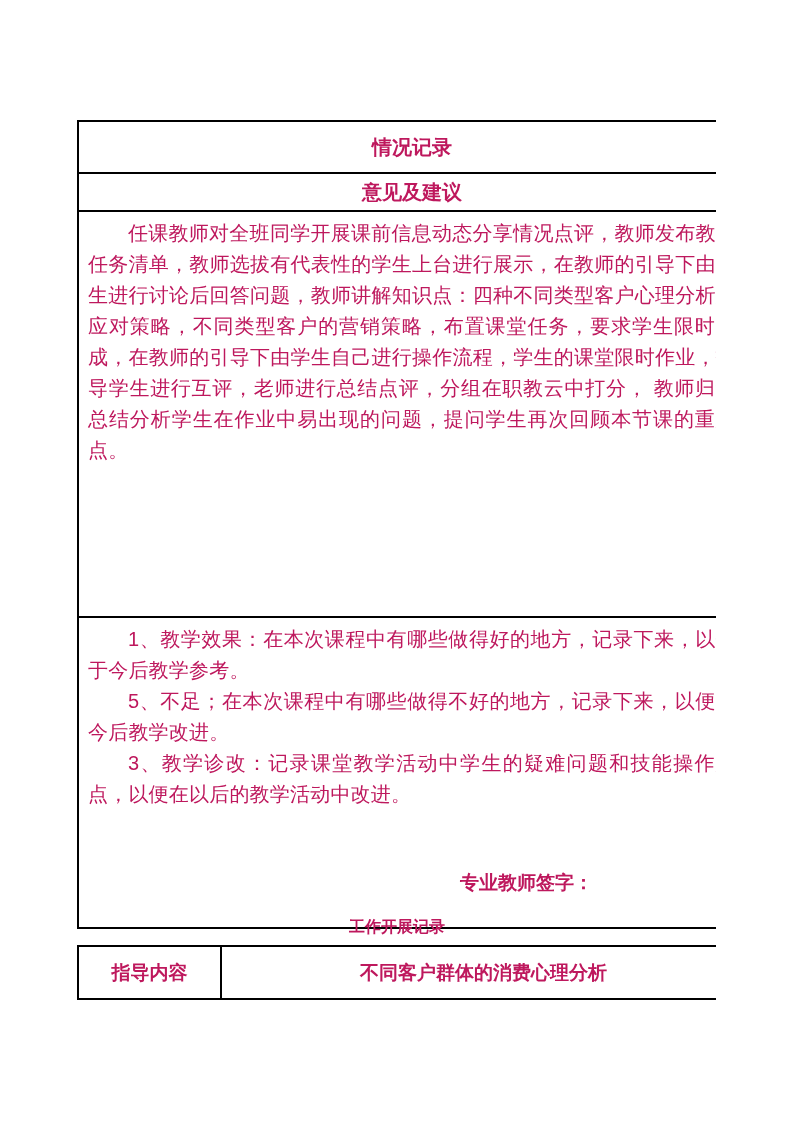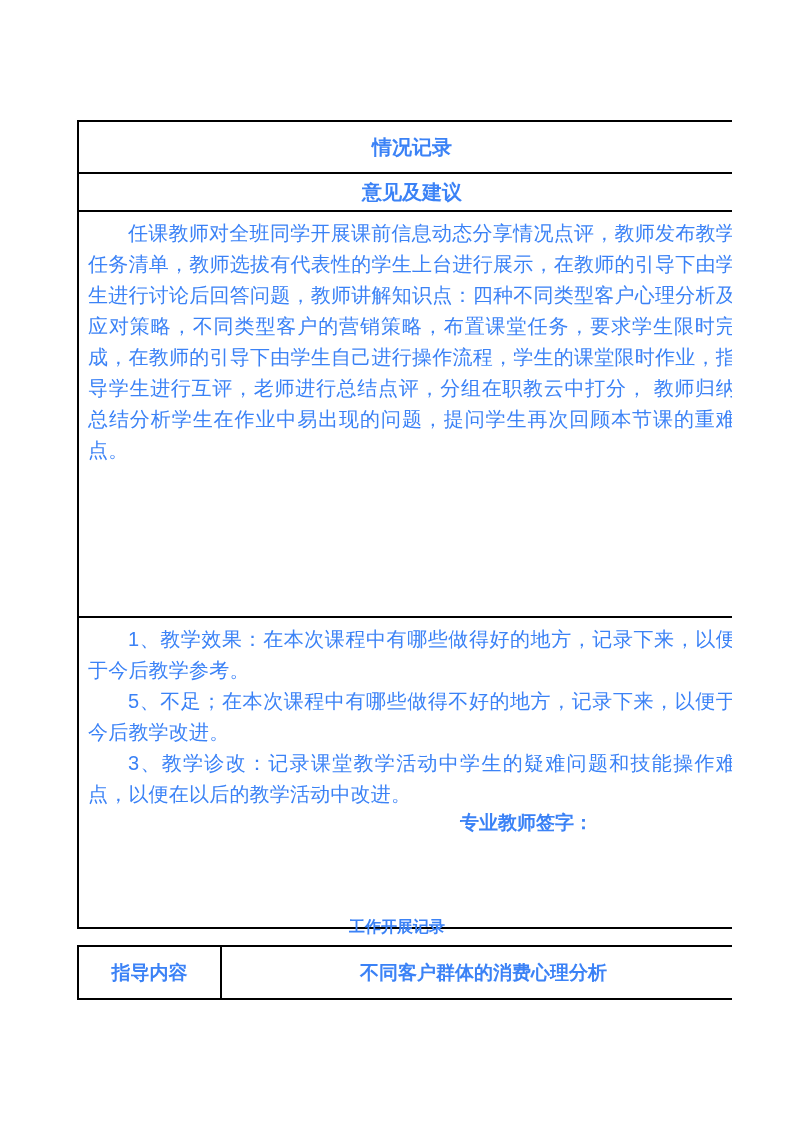--- a/index.html
+++ b/index.html
@@ -5,24 +5,23 @@
   html, body {
     margin: 0;
     padding: 0;
     background: #ffffff;
   }
   .page {
     position: relative;
     width: 716px;
     height: 1122px;
     background: #ffffff;
-    color: #3b82f6;
+    color: #be185d;
     font-family: "Liberation Sans", sans-serif;
     overflow: hidden;
-    padding-left: 16px;
   }
   table.doc-table {
     position: absolute;
     left: 77px;
     width: 670px;
     border-collapse: collapse;
     table-layout: fixed;
   }
   table.doc-table td {
     border: 2px solid #000000;
@@ -43,20 +42,21 @@
   }
   p.doc-par {
     margin: 0;
     font-size: 20px;
     line-height: 31px;
     text-align: justify;
     text-indent: 2em;
     letter-spacing: 0.2px;
   }
   .signature-line {
+    margin-top: 60px;
     padding-left: 372px;
     font-weight: bold;
     font-size: 19px;
     font-family: "Liberation Serif", serif;
     white-space: nowrap;
   }
   .between-title {
     position: absolute;
     left: 77px;
     top: 911px;

